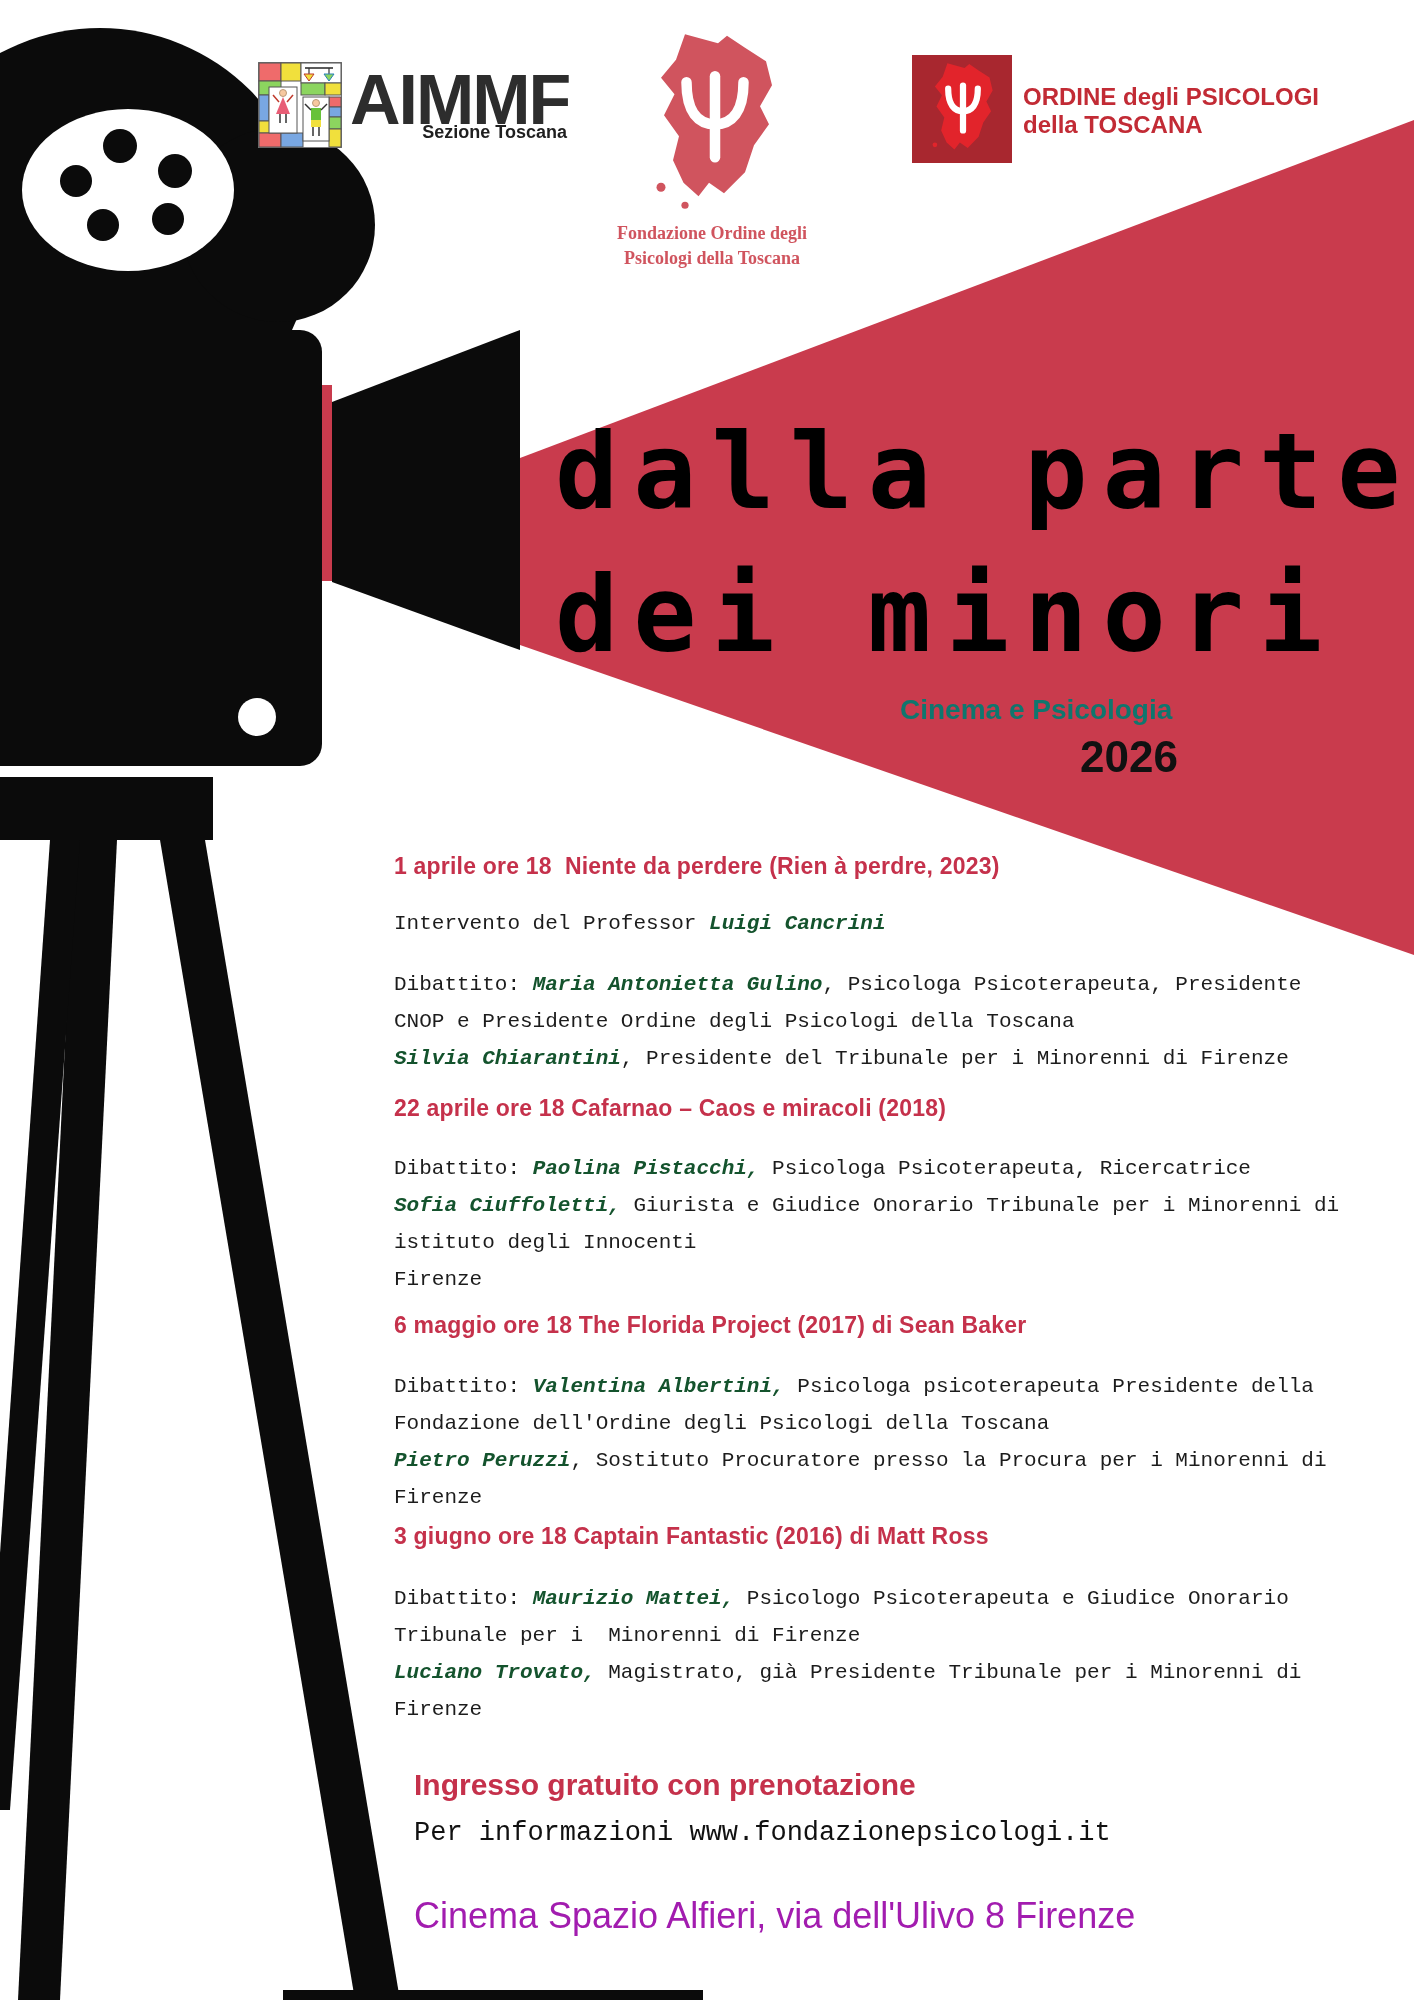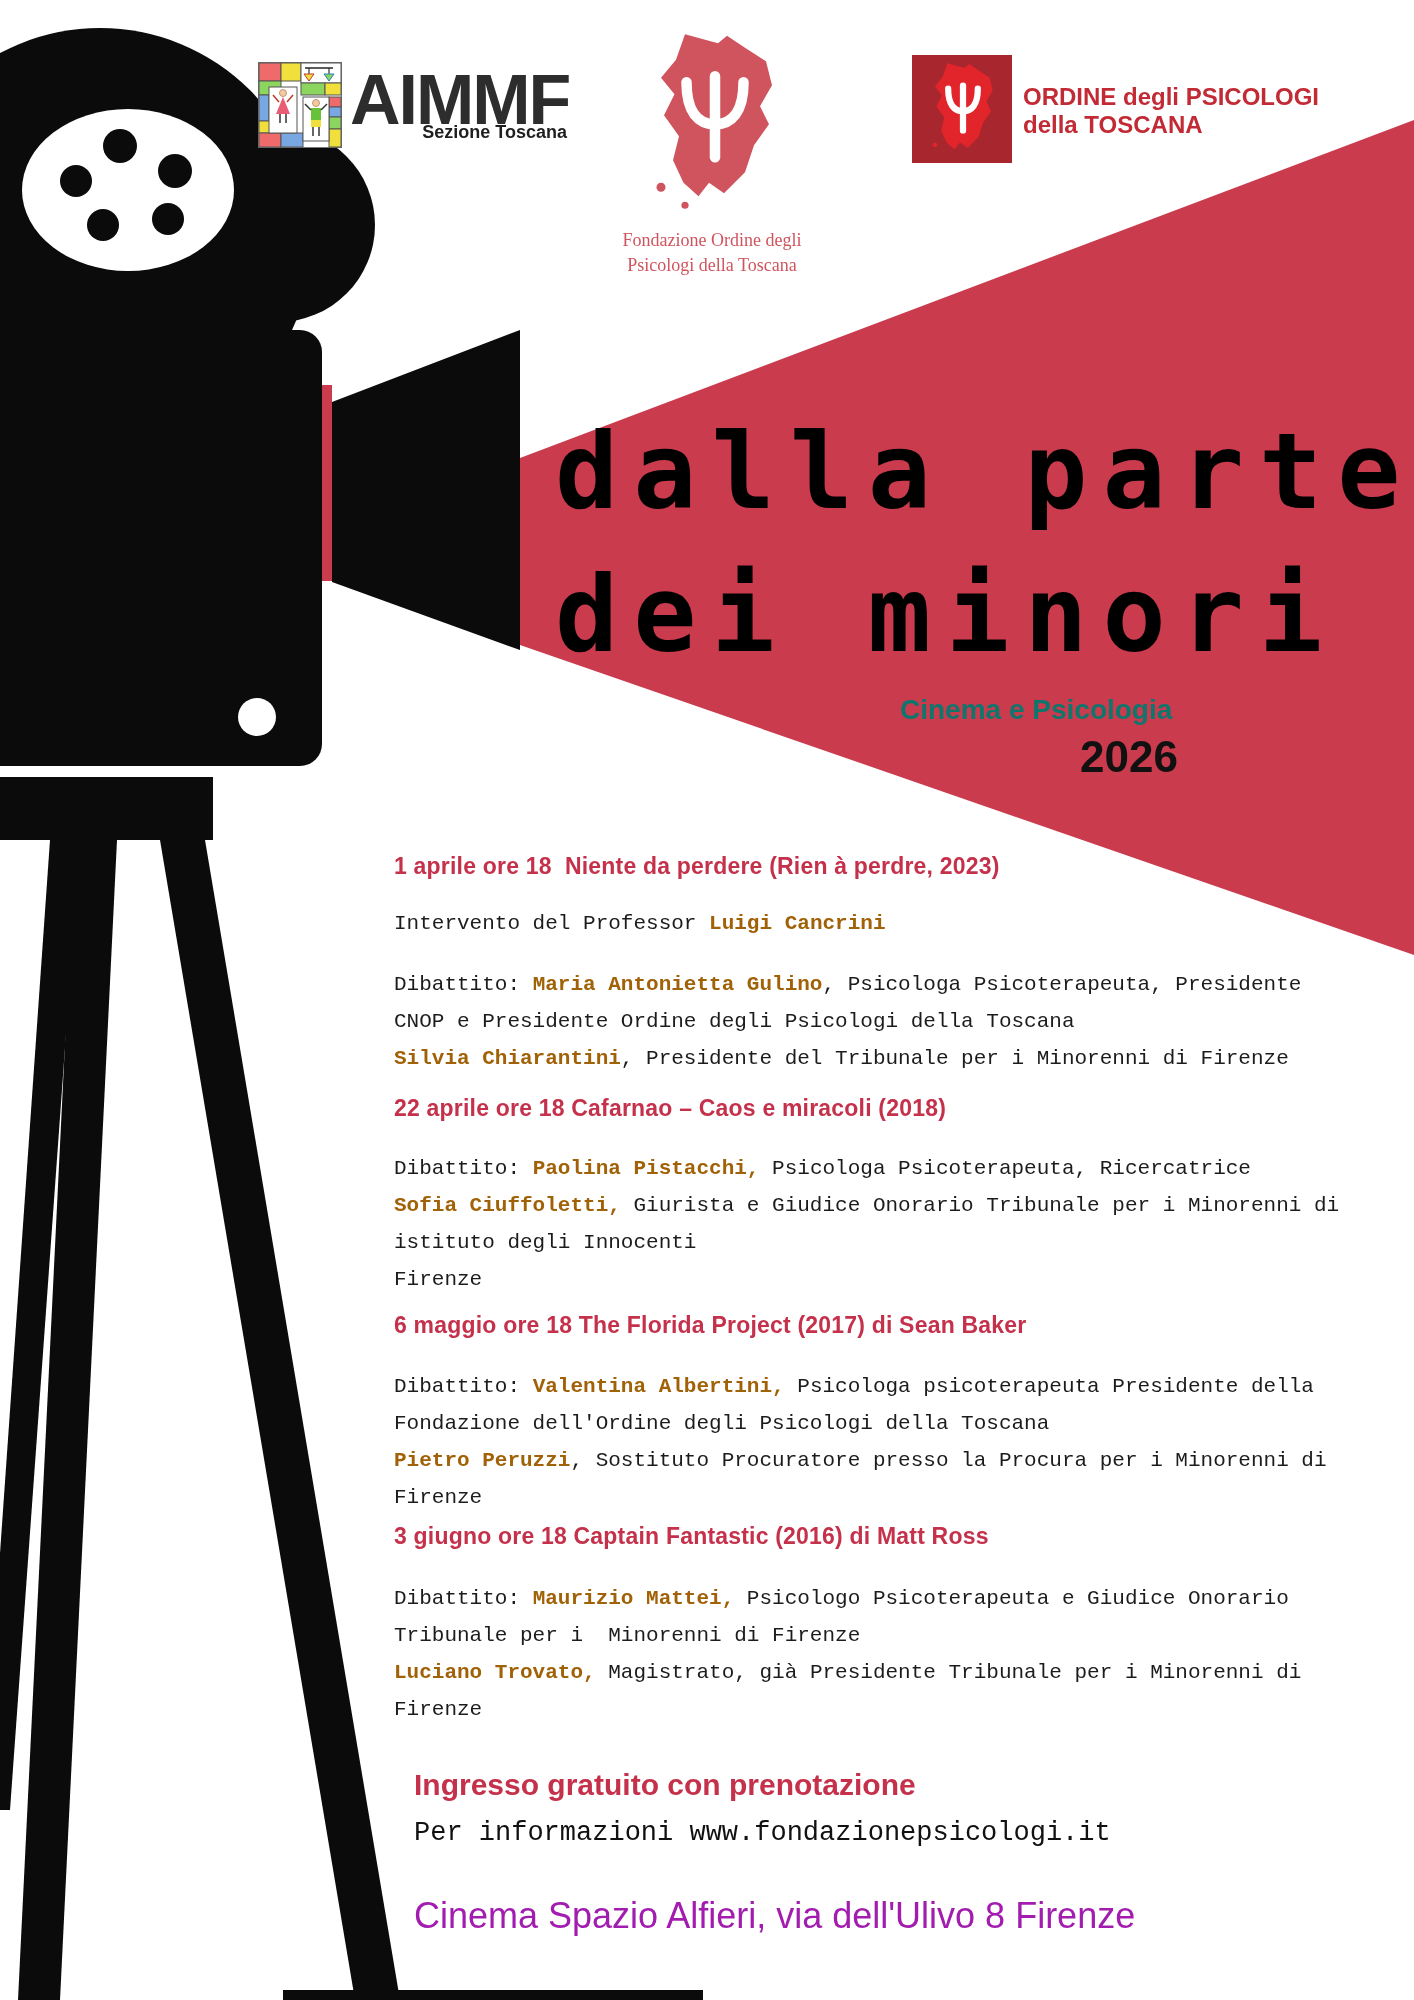--- a/index.html
+++ b/index.html
@@ -13,39 +13,39 @@
     position:relative;width:1414px;height:2000px;margin:0 auto;
     background:#ffffff;overflow:hidden;
     font-family:"Liberation Sans",sans-serif;
   }
   .abs{position:absolute;}
   svg{display:block;}
 
   
   .aimmf-title{left:350px;top:52px;font-size:70px;font-weight:700;color:#2d2d2d;letter-spacing:-2px;line-height:1;margin-top:13px;}
   .aimmf-sub{left:352px;top:122px;width:215px;text-align:right;font-size:18px;font-weight:700;color:#1f1f1f;}
-  .fond-text{left:532px;top:228px;width:360px;text-align:center;
-    font-family:"Liberation Serif",serif;font-weight:400;font-size:18px;line-height:25px;color:#D0545E;}
+  .fond-text{left:532px;top:221px;width:360px;text-align:center;
+    font-family:"Liberation Serif",serif;font-weight:700;font-size:18px;line-height:25px;color:#D0545E;}
   .ord-text{left:1023px;top:83px;width:340px;font-size:24px;font-weight:700;color:#C22B35;line-height:28px;letter-spacing:0px;}
 
   
   .title-line{color:#000;font-family:"DejaVu Sans Mono",monospace;font-weight:700;
     font-size:105px;line-height:105px;white-space:pre;}
   .t1{left:555px;top:420px;letter-spacing:15px;}
   .t2{left:555px;top:563px;letter-spacing:15px;}
   .subtitle{left:900px;top:688px;width:460px;text-align:left;font-size:28px;line-height:44px;font-weight:800;color:#0f766e;}
   .year{left:900px;top:734px;width:458px;text-align:center;font-size:44px;line-height:46px;font-weight:800;color:#111;}
 
   
   .ev-head{left:394px;font-size:23px;font-weight:800;color:var(--hred);white-space:pre;letter-spacing:0.2px;}
   .ev-body{left:394px;font-family:"Liberation Mono","DejaVu Sans Mono",monospace;
     font-size:21px;color:var(--ink);}
   .ev-body .tline{white-space:pre;line-height:37px;height:37px;}
   .ev-body .tblank{height:24px;}
-  .ev-body .bold{font-weight:700;color:#a16207;}
+  .ev-body .bold{font-weight:700;color:#14532d;font-style:italic;}
 
   
   .foot-free{left:414px;top:1768px;font-size:30px;font-weight:800;color:var(--hred);white-space:pre;}
   .foot-info{left:414px;top:1818px;font-size:27px;color:#111;font-family:"Liberation Mono","DejaVu Sans Mono",monospace;white-space:pre;}
   .foot-venue{left:414px;top:1895px;font-size:36px;color:#a21caf;font-family:Liberation Sans, sans-serif;white-space:pre;}
 
   .z1{z-index:1;} .z2{z-index:2;} .z3{z-index:3;}
 </style>
 </head>
 <body>

